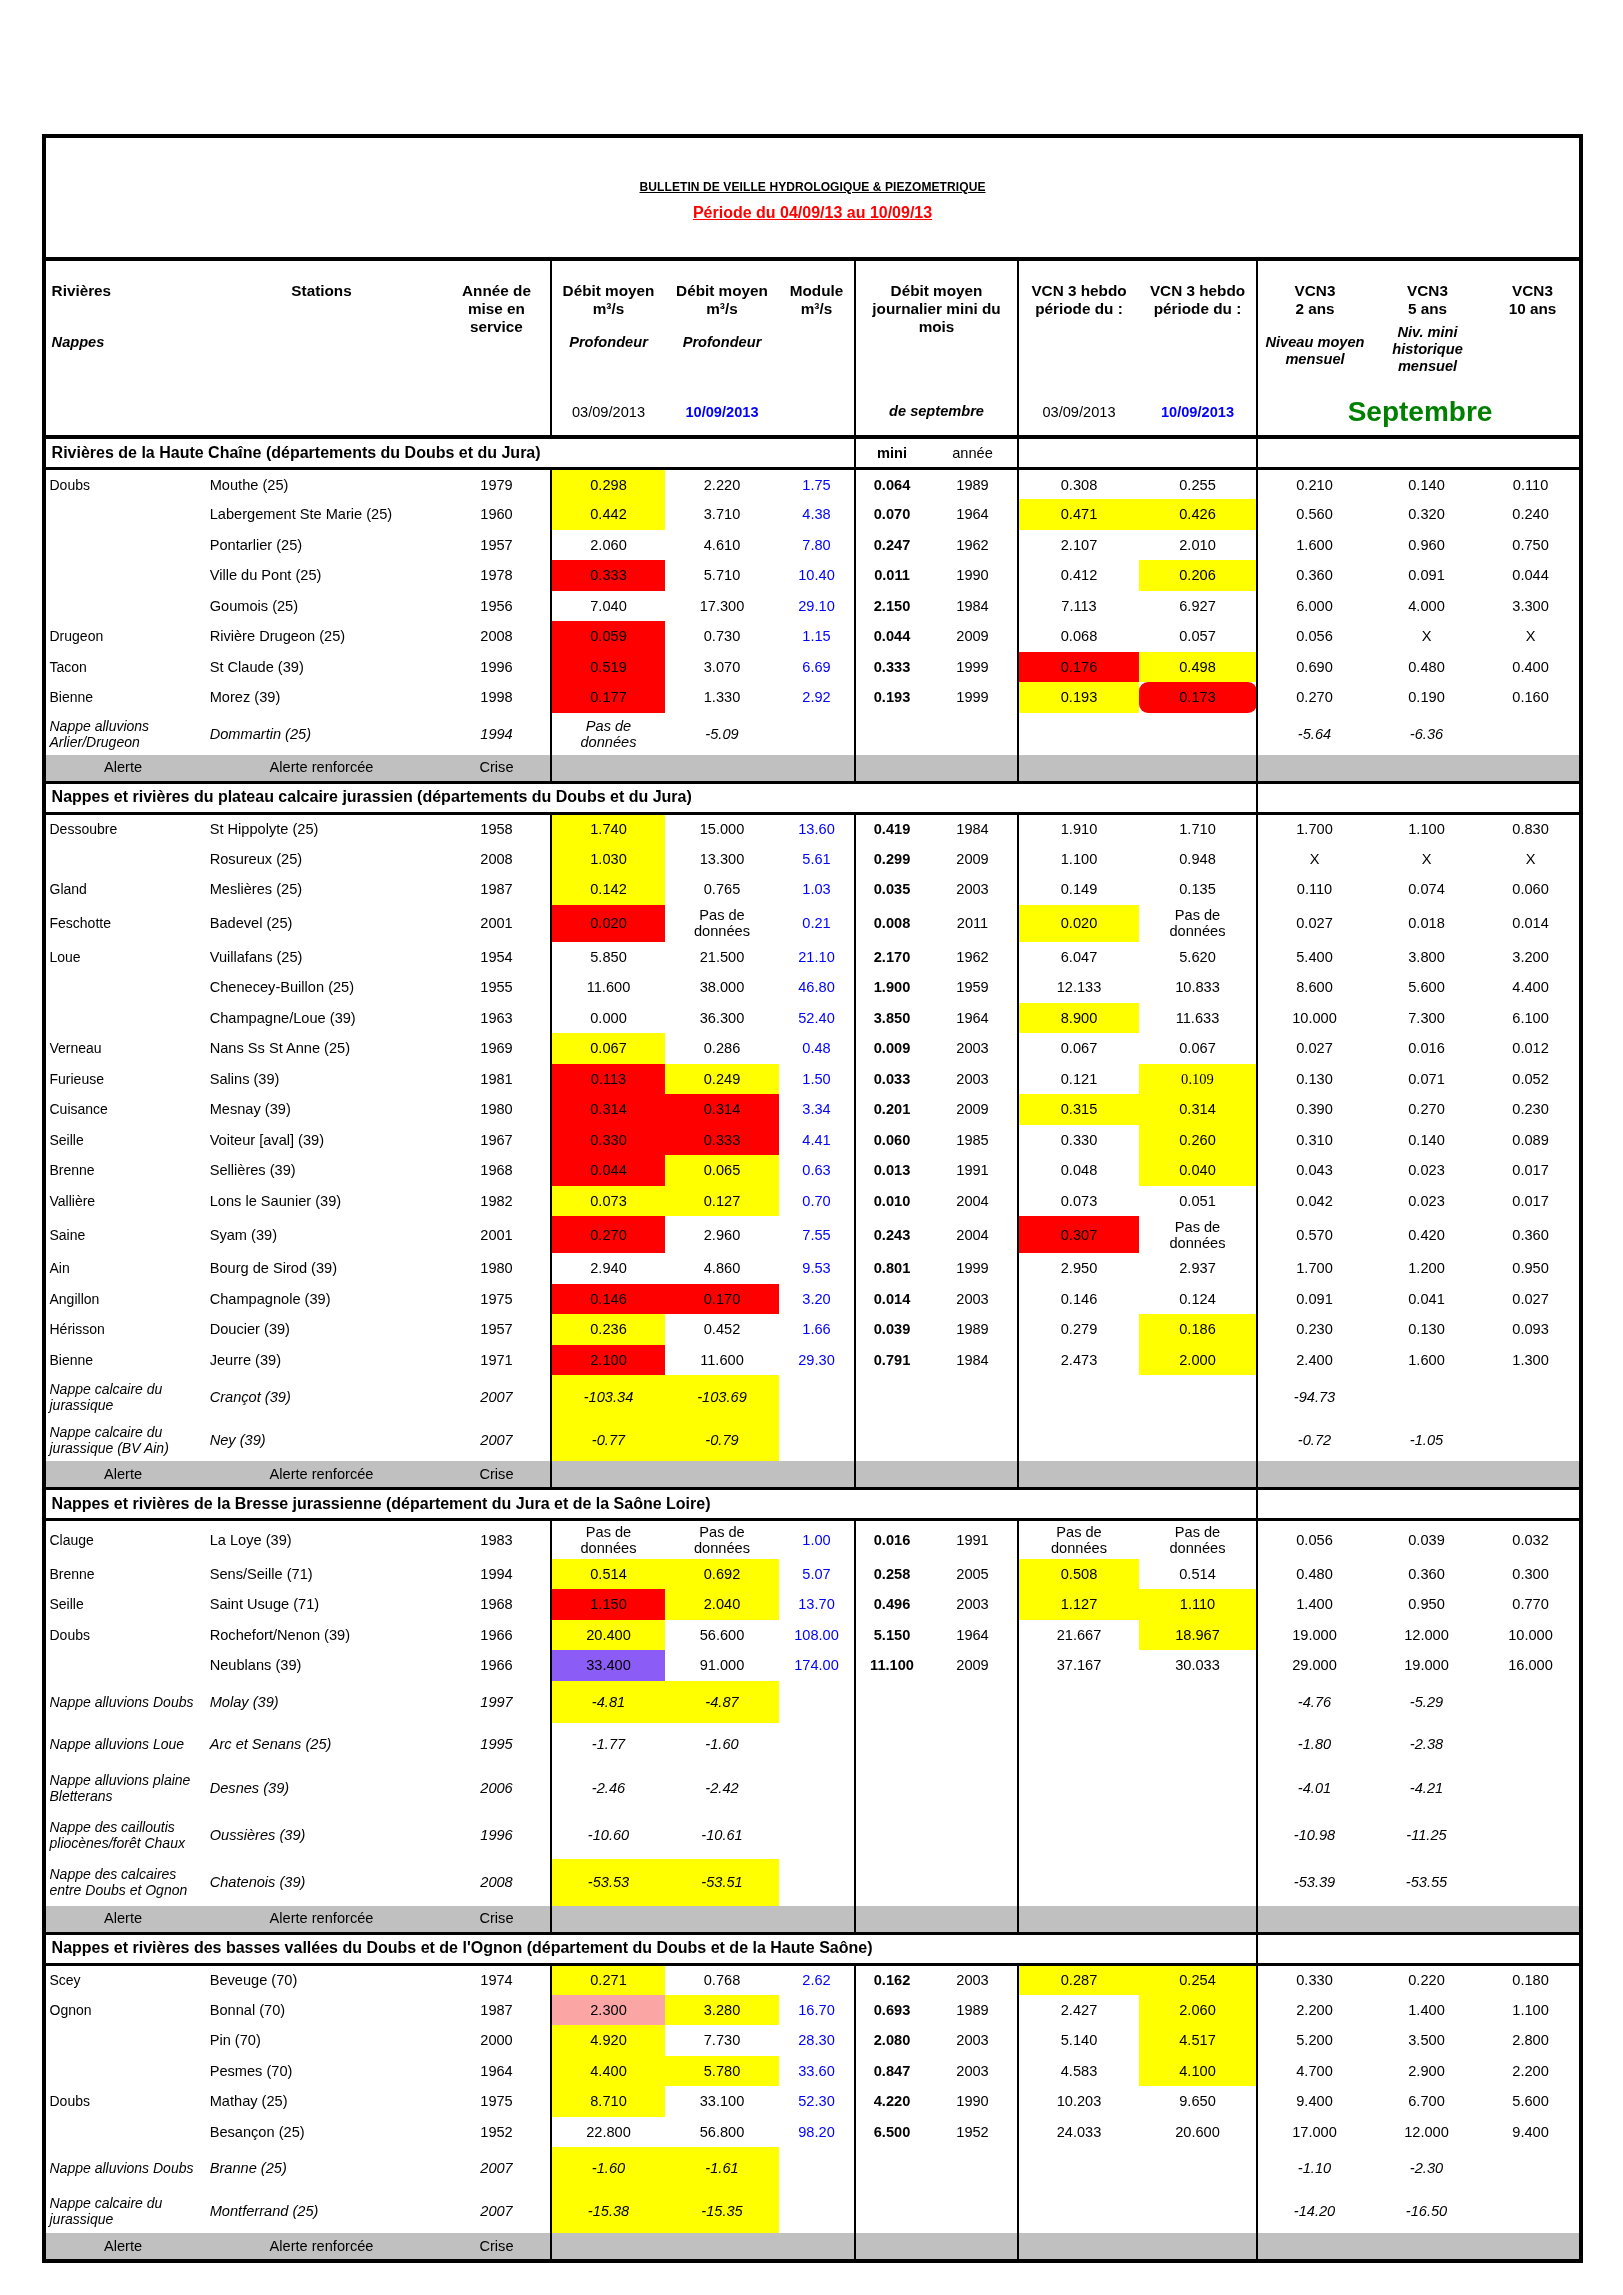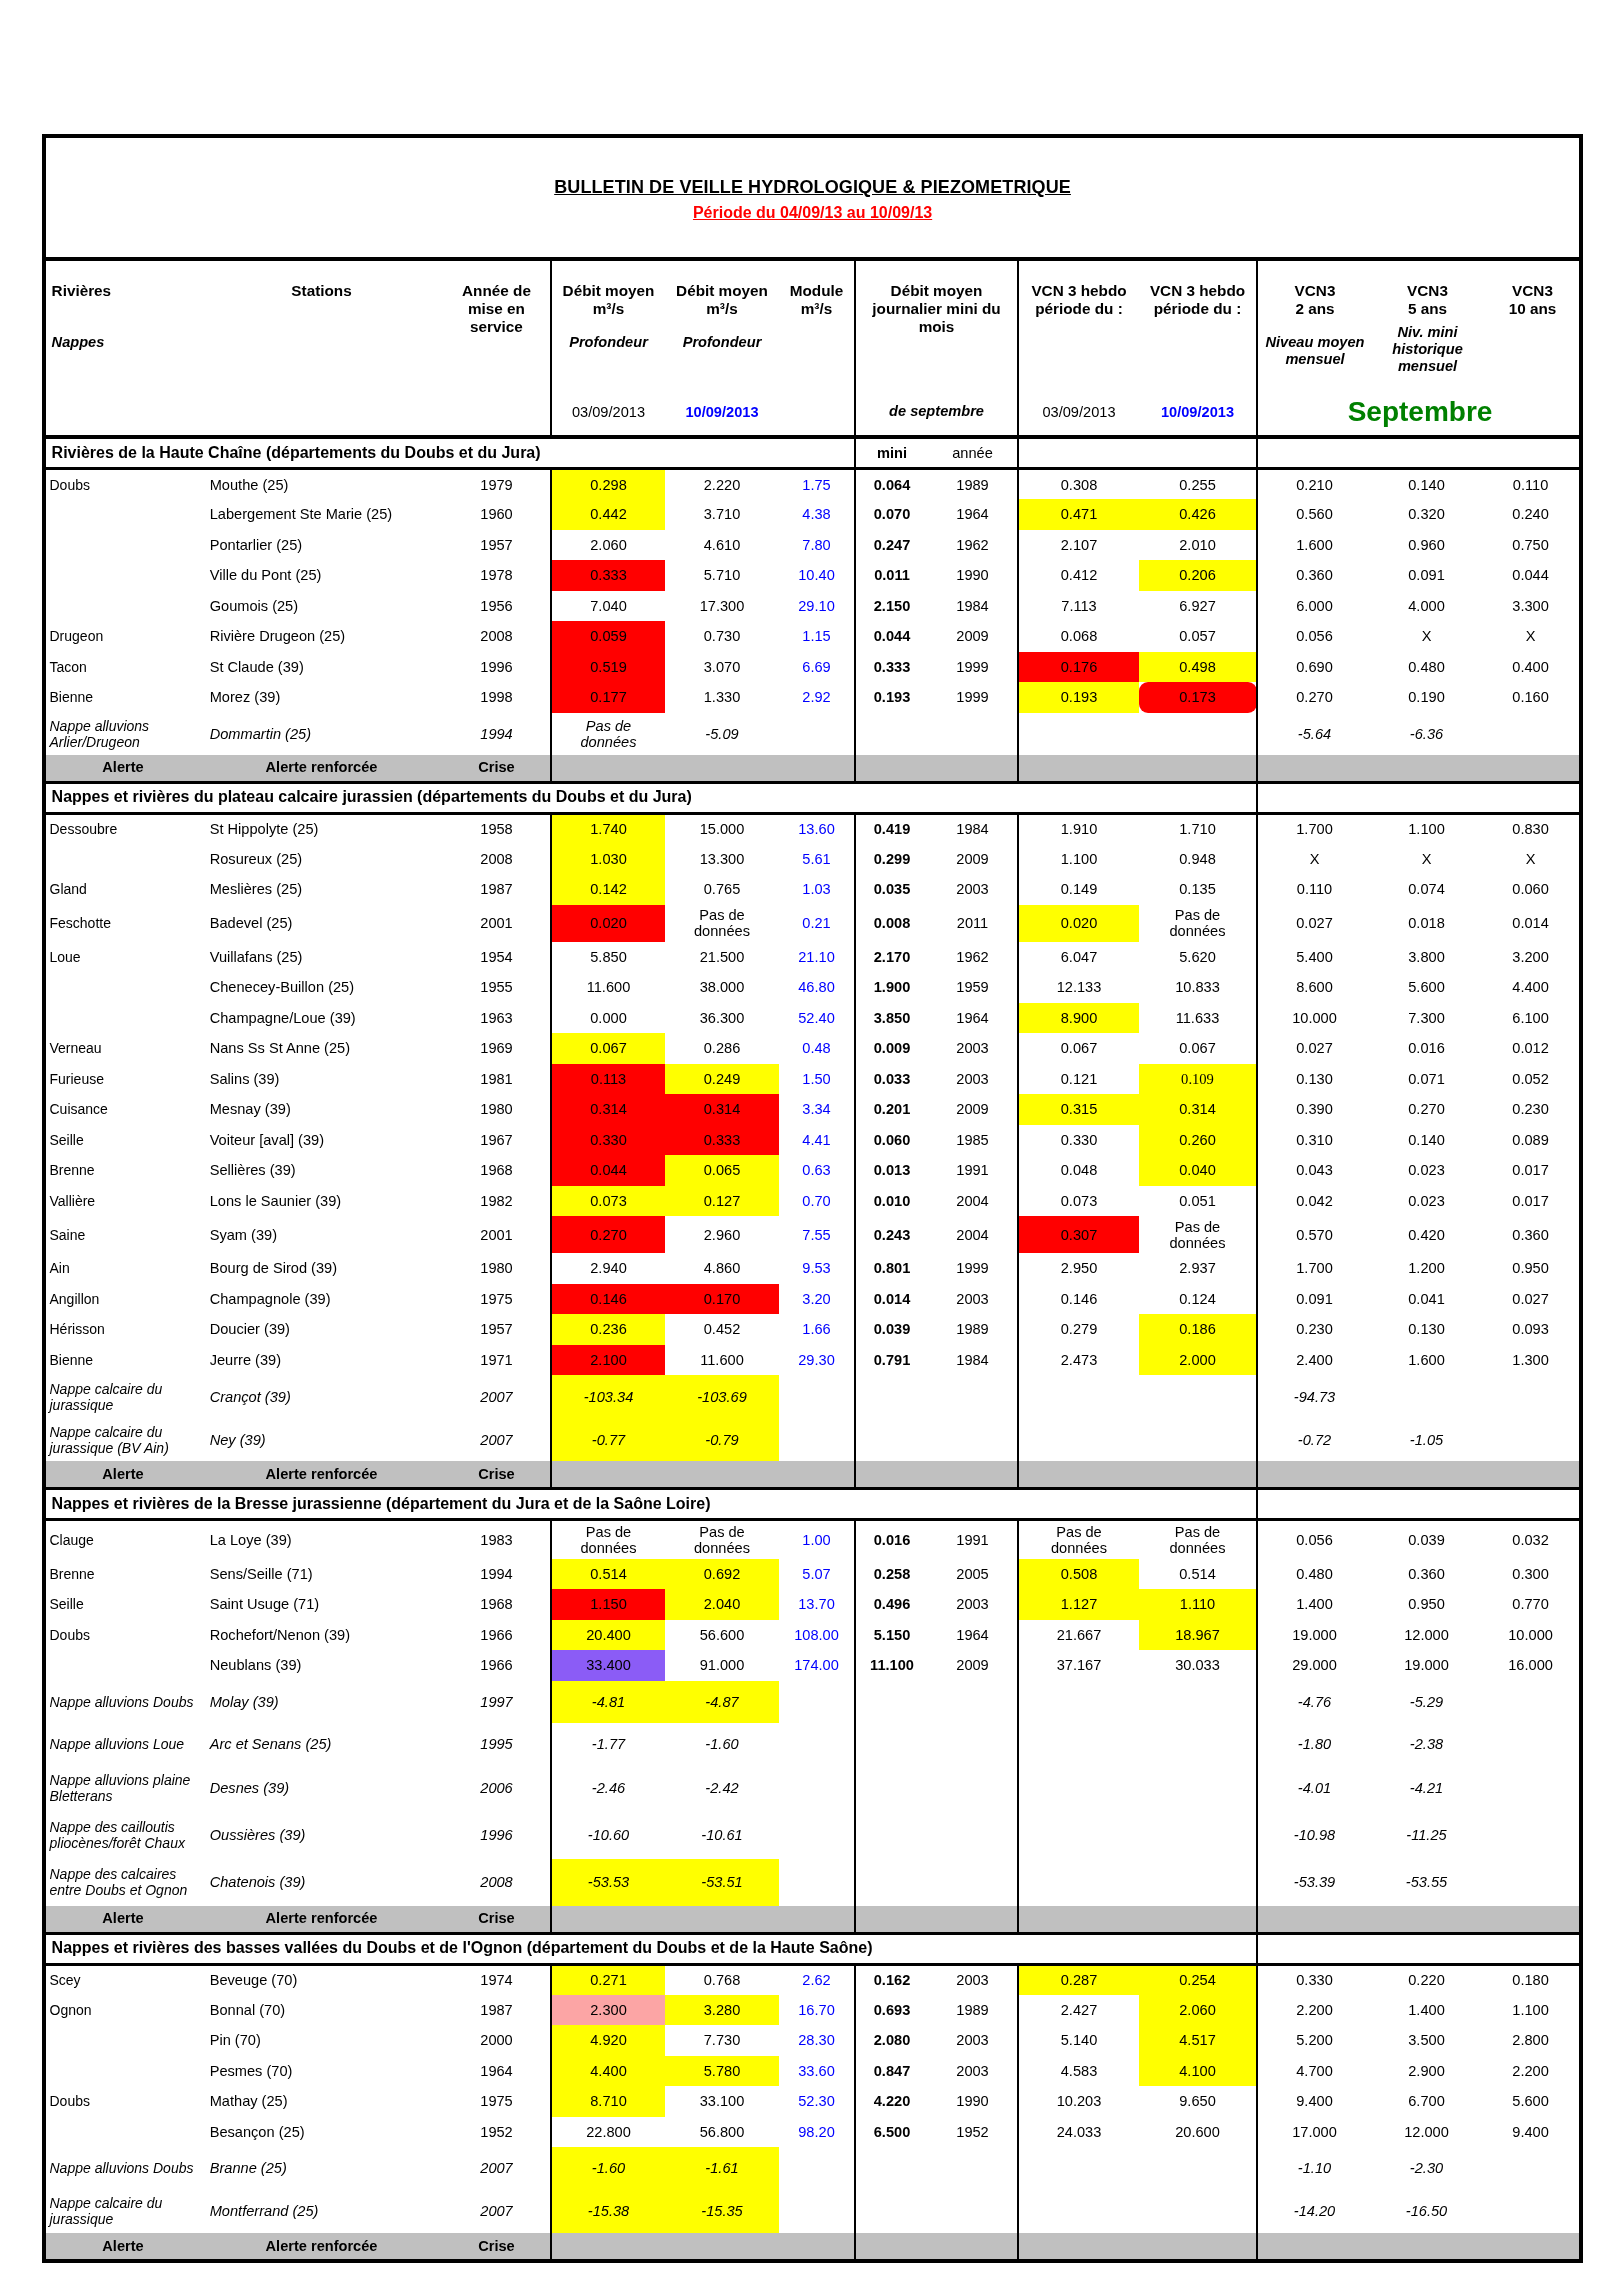--- a/index.html
+++ b/index.html
@@ -10,21 +10,21 @@
   #sheet{position:absolute;left:42px;top:134px;}
   table{border-collapse:collapse;table-layout:fixed;width:1539px;border:4.2px solid #000;}
   td{padding:0;font-size:14.6px;vertical-align:middle;text-align:center;line-height:16.7px;}
 
   
   .br4{border-right:2.8px solid #000;}
   .bl4{border-left:2.8px solid #000;}
 
   
   .titlecell{height:119px;border-bottom:4.2px solid #000;vertical-align:middle;}
-  .maintitle{font-size:18px;font-weight:bold;text-decoration:underline;letter-spacing:0.1px;margin-top:5.6px;}
+  .maintitle{font-size:12px;font-weight:bold;text-decoration:underline;letter-spacing:0.1px;margin-top:5.6px;}
   .period{font-size:16px;font-weight:bold;text-decoration:underline;margin-top:9.7px;}
 
   
   .hdr td{border-bottom:4.2px solid #000;height:173px;vertical-align:top;}
   .h-top{height:73px;display:flex;align-items:flex-start;justify-content:center;padding-top:21px;box-sizing:border-box;
          font-weight:bold;font-size:15.3px;line-height:18px;white-space:pre-line;}
   .h-mid{height:56px;display:flex;align-items:flex-start;justify-content:center;
          font-weight:bold;font-style:italic;font-size:14.6px;line-height:16.7px;white-space:pre-line;}
   .h-bot{height:45px;display:flex;align-items:center;justify-content:center;font-size:14.6px;}
   .h-left{justify-content:flex-start;padding-left:5.6px;}
@@ -41,21 +41,21 @@
   
   .datarow{height:30.5px;}
   .datarow td{white-space:pre-line;line-height:16px;}
   .riv{text-align:left;padding-left:3.5px;font-size:14px;}
   .sta{text-align:left;padding-left:9.7px;}
   .mod{color:#0000FF;}
   .mini{font-weight:bold;}
   .it td{font-style:italic;}
 
   
-  .legendrow td{height:26px;font-weight:bold;border-bottom:3.5px solid #000;}
+  .legendrow td{height:26px;font-weight:normal;border-bottom:3.5px solid #000;}
 </style>
 </head>
 <body>
 
 <div id="sheet">
   <table id="grid">
     <colgroup>
       <col style="width:156px">
         <col style="width:243px">
         <col style="width:108px">

